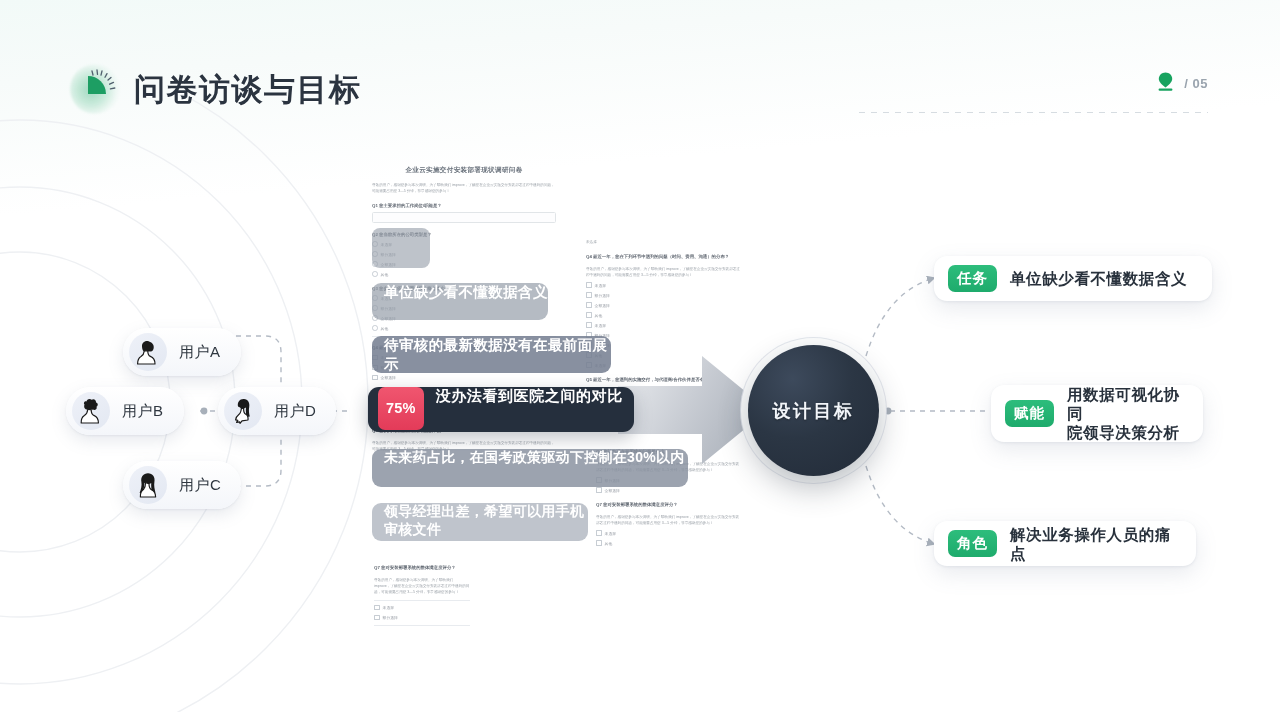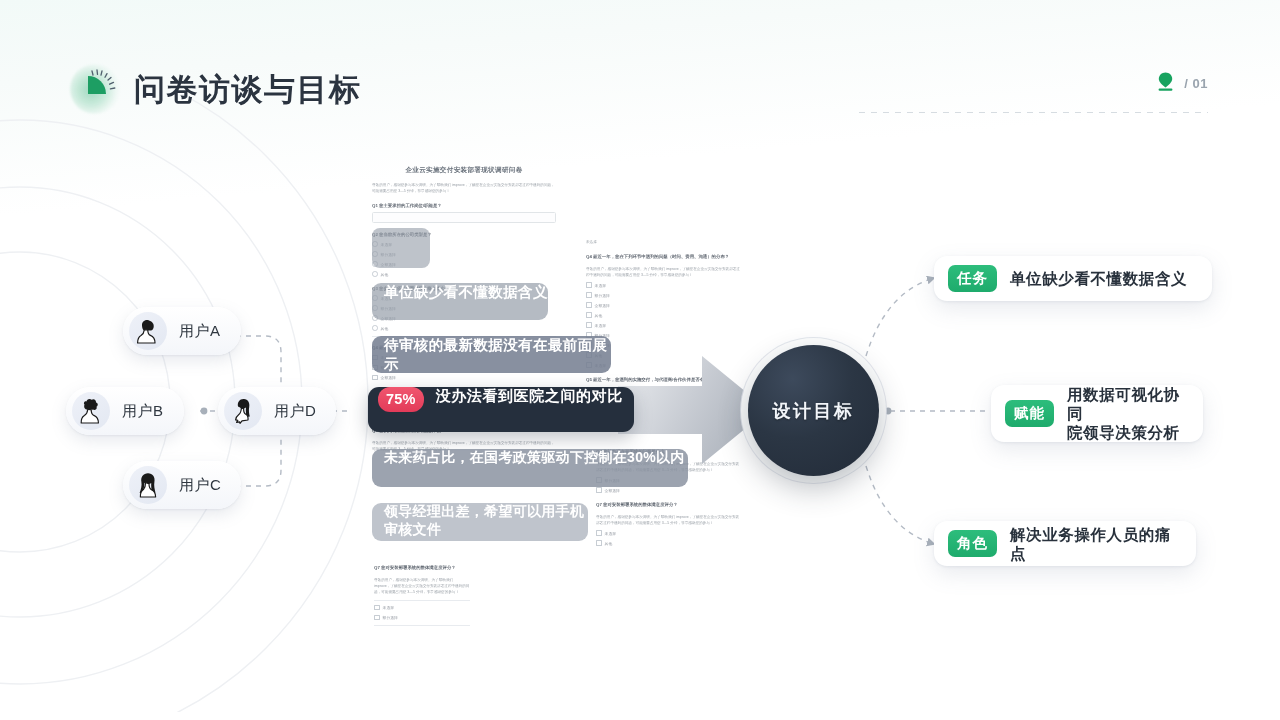--- a/index.html
+++ b/index.html
@@ -55,37 +55,37 @@
     color:#ffffff;font-weight:bold;box-sizing:border-box;}
   .bub span{display:block;}
   .b1{left:372px;top:228px;width:58px;height:40px;background:rgba(150,158,170,.62);border-radius:8px;}
   .b2{left:372px;top:283px;width:176px;height:37px;background:rgba(150,158,170,.70);
       padding-left:12px;font-size:14.5px;letter-spacing:.4px;}
   .b3{left:372px;top:336px;width:239px;height:37px;background:rgba(116,126,144,.86);
       padding-left:12px;font-size:14.5px;letter-spacing:.4px;}
   .b4{left:368px;top:387px;width:266px;height:45px;background:#252f3d;border-radius:11px;
       padding-left:10px;gap:12px;box-shadow:0 6px 18px rgba(30,40,56,.28);}
   .b4 .pct{background:linear-gradient(180deg,#f0566f 0%,#e33b59 100%);color:#fff;
-      font-size:14.5px;font-weight:bold;border-radius:12px;padding:5px 8px;line-height:1;letter-spacing:.2px;}
+      font-size:14.5px;font-weight:bold;border-radius:7px;padding:14px 8px;line-height:1;letter-spacing:.2px;}
   .b4 .txt{font-size:15px;letter-spacing:.6px;}
   .b5{left:372px;top:449px;width:316px;height:38px;background:rgba(134,143,158,.82);
       padding-left:12px;font-size:14px;letter-spacing:.3px;}
   .b6{left:372px;top:503px;width:216px;height:38px;background:rgba(158,166,178,.66);
       padding-left:12px;font-size:14px;letter-spacing:.3px;}
 
   
   .pill{position:absolute;display:flex;align-items:center;height:48px;border-radius:26px;
     background:linear-gradient(180deg,#ffffff 0%,#f4f6fa 100%);
     box-shadow:0 6px 16px rgba(120,132,155,.17), 0 1px 2px rgba(120,132,155,.12);
     padding-left:6px;padding-right:20px;}
   .pill .av{width:38px;height:38px;border-radius:50%;flex:none;
     background:linear-gradient(145deg,#eef1f8,#e3e8f2);display:flex;align-items:center;
     justify-content:center;overflow:hidden;}
   .pill .nm{font-size:15px;color:#2f3740;margin-left:12px;letter-spacing:.5px;}
-  .pA{left:123px;top:307px;}
+  .pA{left:123px;top:328px;}
   .pB{left:66px;top:387px;}
   .pC{left:123px;top:461px;}
   .pD{left:218px;top:387px;}
 
   
   .conn{position:absolute;left:0;top:0;width:1280px;height:720px;pointer-events:none;}
 
   
   .goal{position:absolute;left:748px;top:345px;width:131px;height:131px;border-radius:50%;
     background:radial-gradient(circle at 34% 26%, #3d4a5c 0%, #2b3644 46%, #222b38 100%);
@@ -140,21 +140,21 @@
   </div>
   <div class="page-title">问卷访谈与目标</div>
 
   <div class="hdr-right">
     <span>
       <svg width="19" height="21" viewBox="0 0 19 21" xmlns="http://www.w3.org/2000/svg">
         <path d="M9.5 1.6 C5.7 1.6 2.8 4.4 2.8 8 C2.8 11 6.2 14 9.5 16.4 C12.8 14 16.2 11 16.2 8 C16.2 4.4 13.3 1.6 9.5 1.6 Z" fill="#17a35f"></path>
         <rect x="2.6" y="17.6" width="13.8" height="2.1" rx="1" fill="#17a35f"></rect>
       </svg>
     </span>
-    <span class="sysnum">/ 01</span>
+    <span class="sysnum">/ 05</span>
   </div>
   <div class="hdr-rule"></div>
 
   <div class="doc docA">
     <div class="dtitle">企业云实施交付安装部署现状调研问卷</div>
     <div class="dpara">尊敬的用户，感谢您参与本次调研。为了帮助我们 improve，了解您在企业云实施交付安装部署过程中遇到的问题，可能需要占用您 3—5 分钟，非常感谢您的参与！</div>
     <div class="dq">Q1 您主要承担的工作岗位/职能是？</div>
     <div class="dinput"></div>
     <div class="dq">Q2 您当前所在的公司类型是？</div>
     <div class="dopt">

